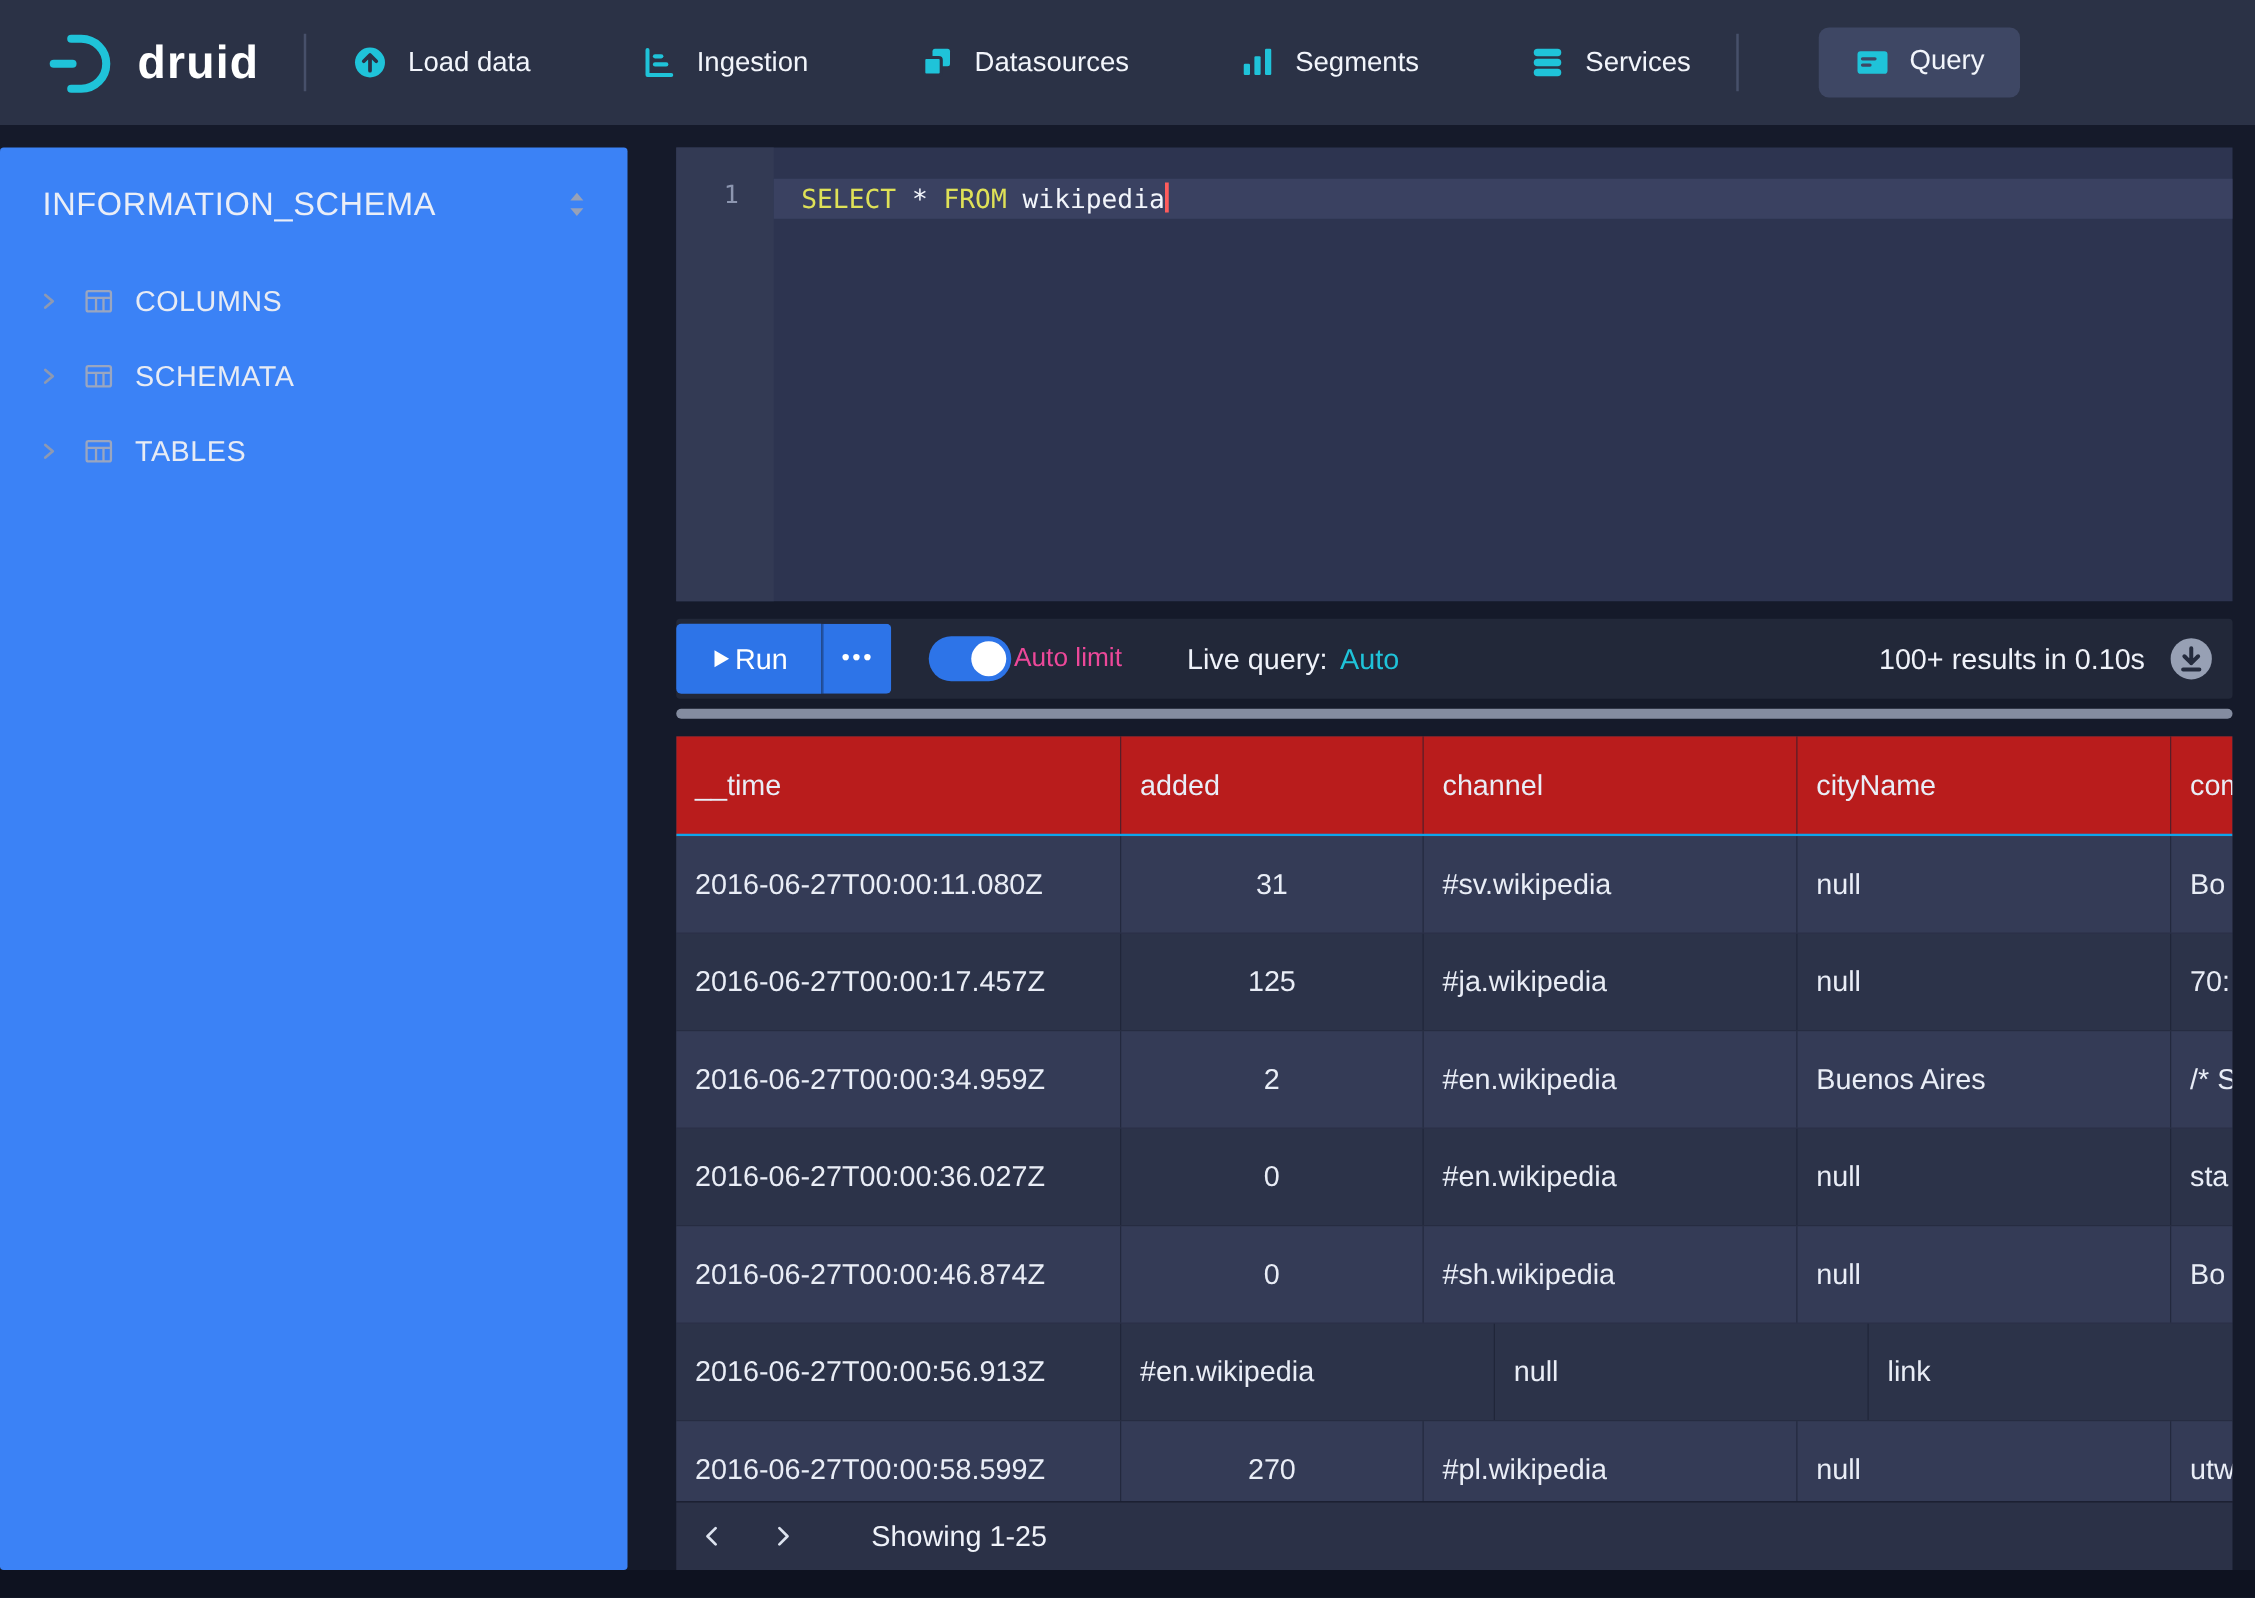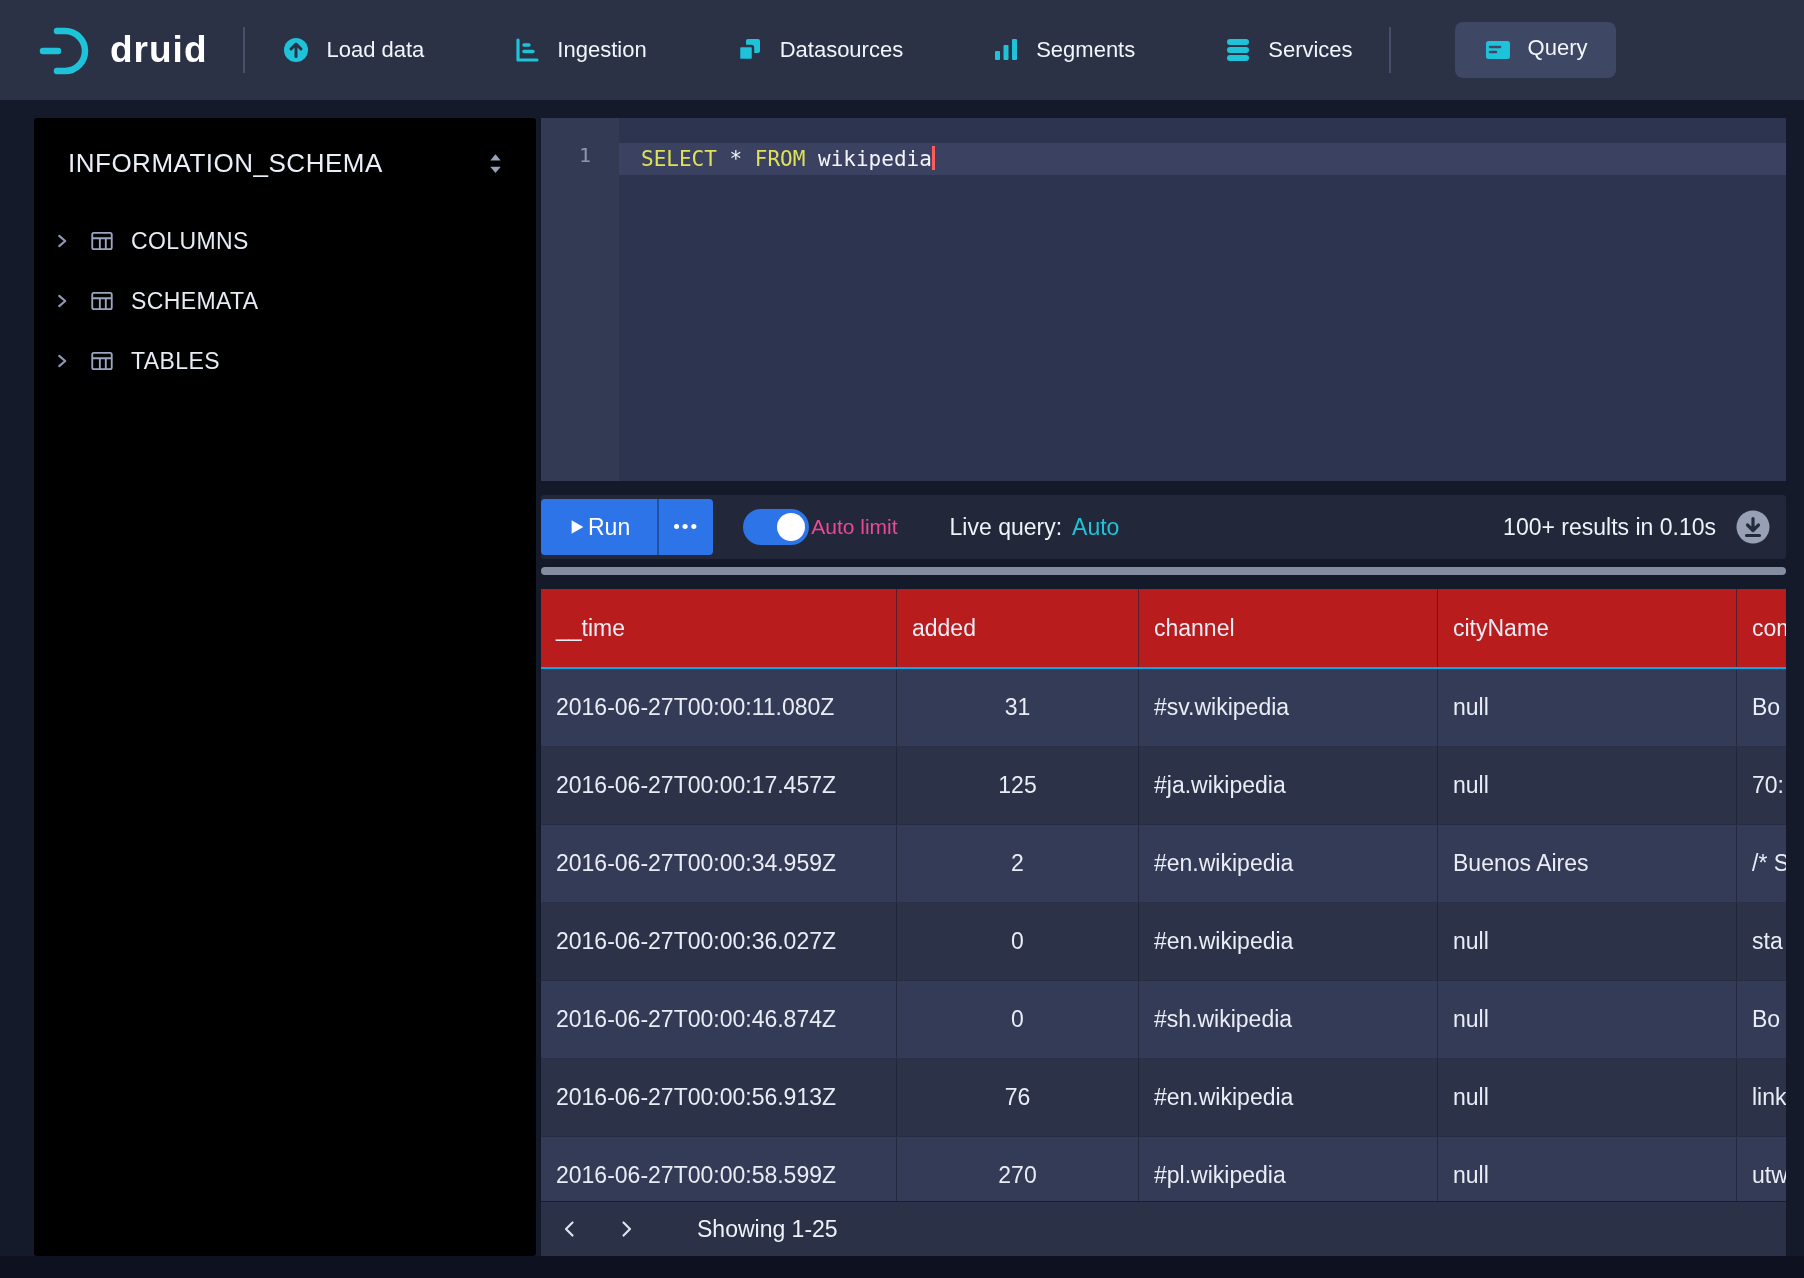--- a/index.html
+++ b/index.html
@@ -18,25 +18,25 @@
   .logo{display:flex;align-items:center;gap:16px}
   .logo-text{font-size:37px;font-weight:600;color:#fff;letter-spacing:1px}
   .nav-divider{width:2px;height:46px;background:#47506a;margin:0 36px;flex:none}
   .nav-items{display:flex;align-items:center;gap:88px}
   .nav-item{display:flex;align-items:center;gap:15px}
   .nav-label{font-size:22px;color:#f2f5fb;white-space:nowrap}
   .query-pill{display:flex;align-items:flex-start;gap:15px;background:#3e4764;border-radius:8px;
     padding:13px 28px;margin-left:28px}
 
   
-  .sidebar{position:absolute;left:34px;top:118px;width:502px;height:1138px;background:#000000;border-radius:3px}
+  .sidebar{position:absolute;left:0;top:118px;width:502px;height:1138px;background:#3b82f6;border-radius:3px}
   .sidebar-header{display:flex;align-items:center;justify-content:space-between;padding:30px 32px 0 34px}
   .sidebar-title{font-size:26px;letter-spacing:.5px;color:#eaeef7}
   .tree{margin-top:32px}
-  .tree-item{display:flex;align-items:center;height:60px;padding-left:17px}
+  .tree-item{display:flex;align-items:center;height:60px;padding-left:28px}
   .tree-chevron{margin-right:10px;flex:none}
   .tree-icon{margin:0 16px 0 6px;flex:none}
   .tree-label{font-size:23px;letter-spacing:.4px;color:#e7ebf4}
 
   
   .editor{position:absolute;left:541px;top:118px;width:1245px;height:363px;background:#2d3450;display:flex;cursor:text}
   .gutter{width:78px;background:#333a54;padding-top:25px;text-align:right;padding-right:28px;
     font-family:"DejaVu Sans Mono",monospace;font-size:20px;color:#8d96b0;flex:none}
   .code-area{position:relative;flex:1;padding-top:25px;font-family:"DejaVu Sans Mono",monospace;
     font-size:21px;line-height:32px}
@@ -316,21 +316,20 @@
     </div>
         <div class="trow odd" data-interactable="true">
       <div class="tcell td col0" data-interactable="true">2016-06-27T00:00:46.874Z</div>
       <div class="tcell td col1" data-interactable="true">0</div>
       <div class="tcell td col2" data-interactable="true">#sh.wikipedia</div>
       <div class="tcell td col3 null-italic" data-interactable="true">null</div>
       <div class="tcell td col4" data-interactable="true">Bo</div>
     </div>
         <div class="trow even" data-interactable="true">
       <div class="tcell td col0" data-interactable="true">2016-06-27T00:00:56.913Z</div>
-      <div class="tcell td col1" data-interactable="true">76</div>
       <div class="tcell td col2" data-interactable="true">#en.wikipedia</div>
       <div class="tcell td col3 null-italic" data-interactable="true">null</div>
       <div class="tcell td col4" data-interactable="true">link</div>
     </div>
         <div class="trow odd" data-interactable="true">
       <div class="tcell td col0" data-interactable="true">2016-06-27T00:00:58.599Z</div>
       <div class="tcell td col1" data-interactable="true">270</div>
       <div class="tcell td col2" data-interactable="true">#pl.wikipedia</div>
       <div class="tcell td col3 null-italic" data-interactable="true">null</div>
       <div class="tcell td col4" data-interactable="true">utw</div>

